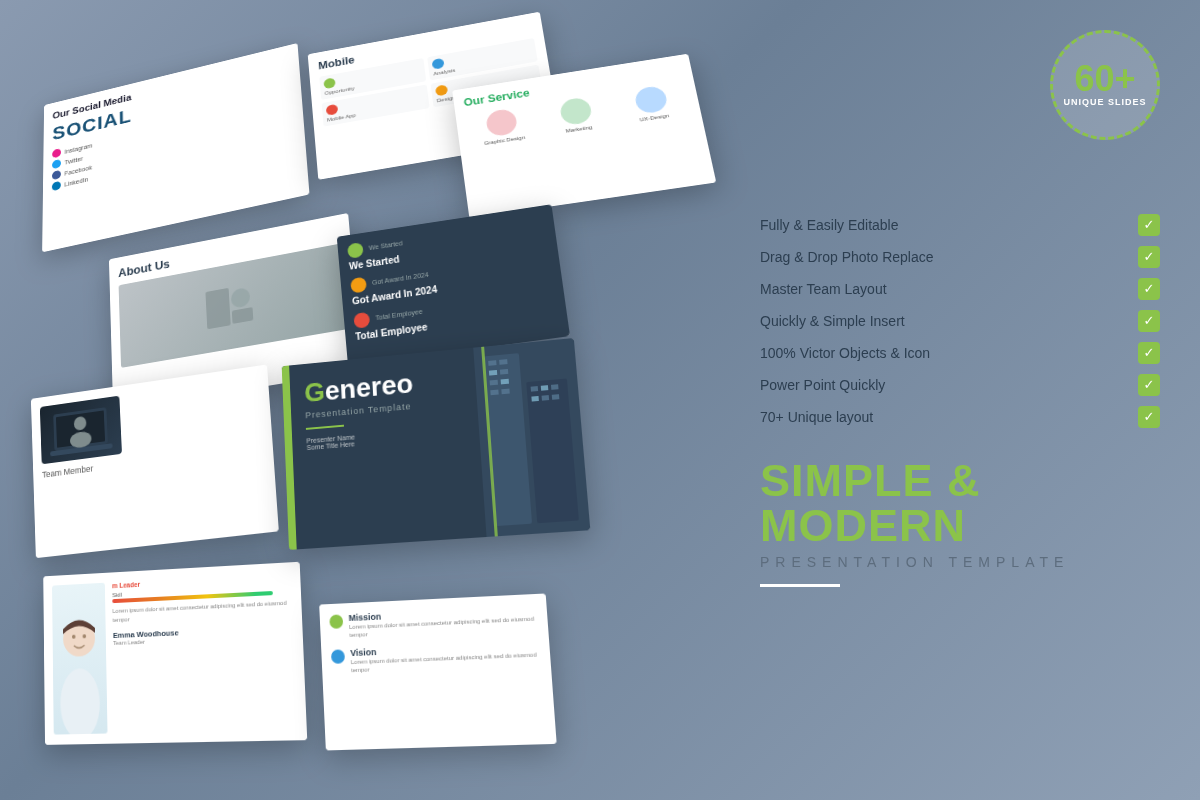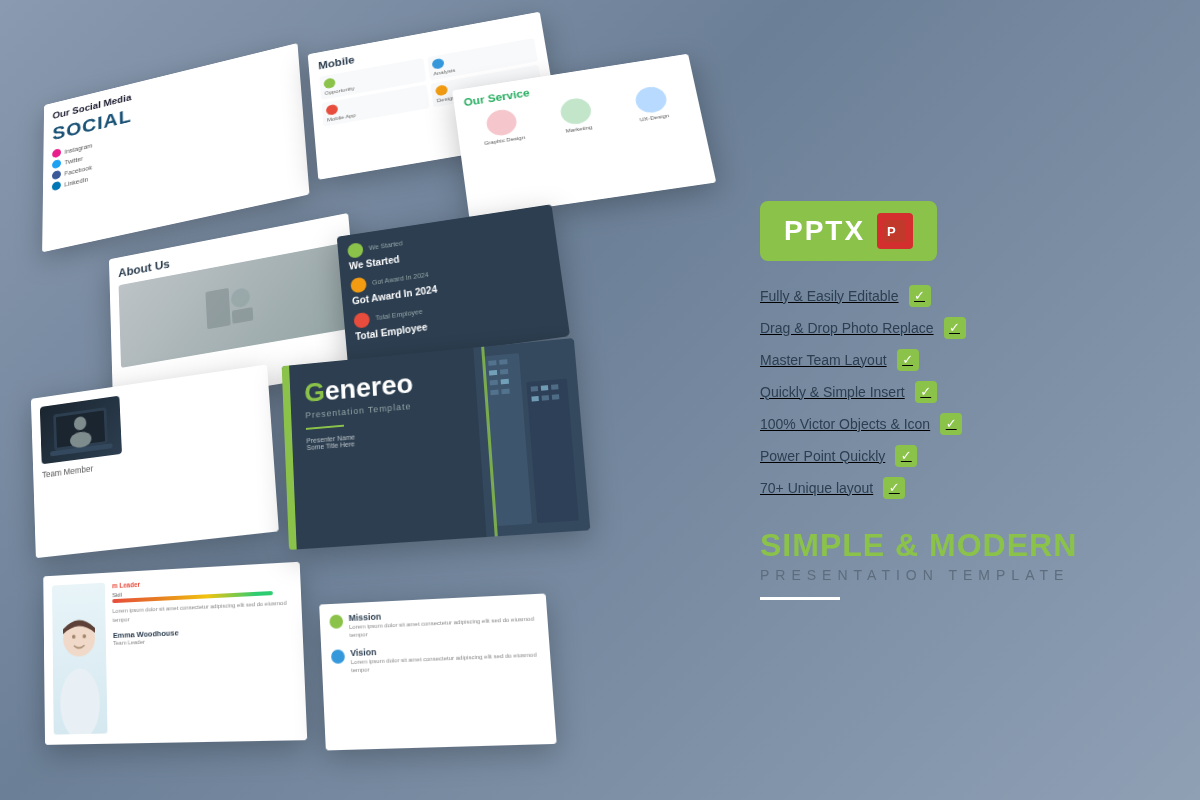--- a/index.html
+++ b/index.html
@@ -474,23 +474,21 @@
     
     .features-list {
       display: flex;
       flex-direction: column;
       gap: 10px;
       margin-bottom: 30px;
     }
     .feature-item {
       display: flex;
       align-items: center;
-      justify-content: flex-start;
-      gap: 10px;
-      text-decoration: underline;
+      justify-content: space-between;
     }
     .feature-label {
       font-size: 14px;
       color: #2c3e50;
       font-weight: 500;
       text-align: right;
     }
     .feature-check {
       width: 22px;
       height: 22px;
@@ -499,21 +497,21 @@
       display: flex;
       align-items: center;
       justify-content: center;
       color: white;
       font-size: 13px;
       flex-shrink: 0;
     }
 
     
     .main-title {
-      font-size: 32px;
+      font-size: 45px;
       font-weight: 900;
       color: #8bc34a;
       line-height: 1;
       margin-bottom: 6px;
       letter-spacing: 1px;
     }
     .sub-title {
       font-size: 14px;
       color: #5d6d7e;
       letter-spacing: 6px;
@@ -743,30 +741,25 @@
           <div class="mission-text-body">Lorem ipsum dolor sit amet consectetur adipiscing elit sed do eiusmod tempor</div>
         </div>
       </div>
     </div>
   </div>
 
 </div>
 
 <div class="right-panel">
 
-
-  <div class="pptx-badge">
-    <span class="pptx-text">PPTX</span>
-    <div class="pptx-icon">
-      <svg width="22" height="22" viewBox="0 0 22 22">
-        <rect width="22" height="22" rx="3" fill="#c0392b"></rect>
-        <text x="3" y="16" font-size="13" font-weight="900" fill="white" font-family="Arial">P</text>
-      </svg>
-    </div>
-  </div>
+  <div class="badge-circle">
+    <span class="badge-number">60+</span>
+    <span class="badge-label">UNIQUE SLIDES</span>
+  </div>
+
 
   <div class="features-list">
     <div class="feature-item">
       <span class="feature-label">Fully &amp; Easily Editable</span>
       <div class="feature-check">✓</div>
     </div>
     <div class="feature-item">
       <span class="feature-label">Drag &amp; Drop Photo Replace</span>
       <div class="feature-check">✓</div>
     </div>

